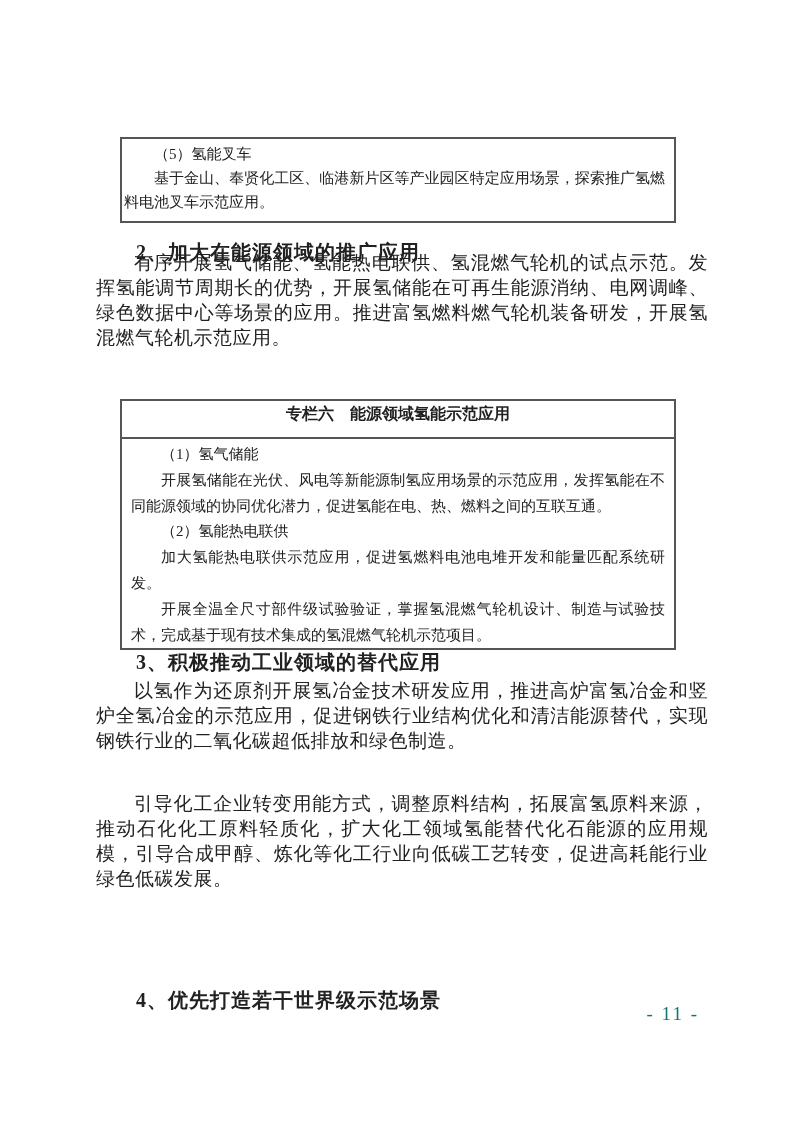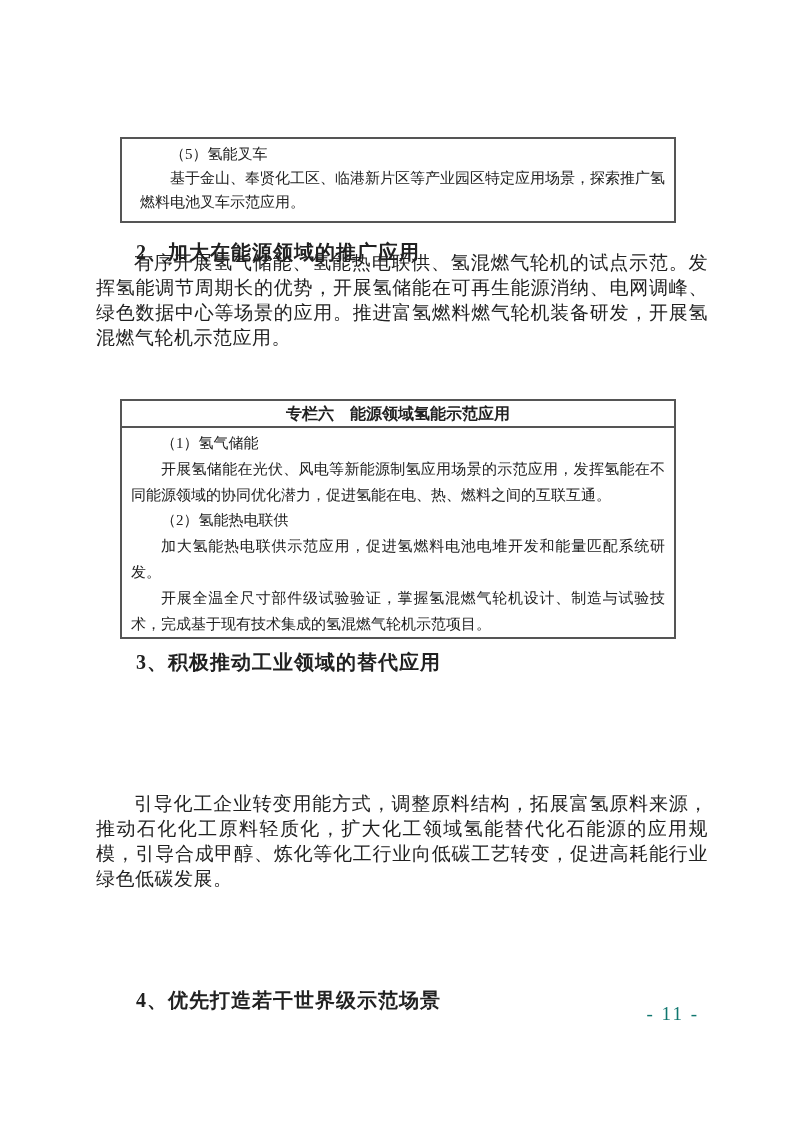--- a/index.html
+++ b/index.html
@@ -16,38 +16,38 @@
   
   .callout {
     position: absolute;
     left: 120px;
     width: 556px;
     box-sizing: border-box;
     border: 2px solid #555555;
     background: #ffffff;
   }
   .callout .c-body {
-    padding: 3px 9px 7px 18px;
+    padding: 3px 9px 7px 2px;
     font-size: 15px;
     line-height: 24px;
     text-align: justify;
   }
   .c-title-line { text-indent: 2em; }
   .c-par { text-indent: 2em; text-align: justify; }
 
   #box-forklift { top: 137px; }
   #box-forklift .c-body { line-height: 24px; }
 
   #box-six { top: 399px; }
   #box-six .c-header {
     text-align: center;
     font-weight: bold;
     font-size: 16px;
     line-height: 22px;
-    padding: 2px 0 1px 0;
+    padding: 2px 0 12px 0;
     border-bottom: 2px solid #555555;
   }
   #box-six .c-body { line-height: 25.8px; padding: 3px 9px 0 9px; }
 
   
   .sub-heading {
     position: absolute;
     left: 96px;
     right: 94px;
     font-size: 20px;
@@ -103,19 +103,20 @@
     <div class="c-body">
       <div class="c-title-line">（1）氢气储能</div>
       <div class="c-par">开展氢储能在光伏、风电等新能源制氢应用场景的示范应用，发挥氢能在不同能源领域的协同优化潜力，促进氢能在电、热、燃料之间的互联互通。</div>
       <div class="c-title-line">（2）氢能热电联供</div>
       <div class="c-par">加大氢能热电联供示范应用，促进氢燃料电池电堆开发和能量匹配系统研发。</div>
       <div class="c-par">开展全温全尺寸部件级试验验证，掌握氢混燃气轮机设计、制造与试验技术，完成基于现有技术集成的氢混燃气轮机示范项目。</div>
     </div>
   </div>
 
   <div class="sub-heading" id="heading-3">3、积极推动工业领域的替代应用</div>
+  <div class="body-par" id="par-steel">以氢作为还原剂开展氢冶金技术研发应用，推进高炉富氢冶金和竖炉全氢冶金的示范应用，促进钢铁行业结构优化和清洁能源替代，实现钢铁行业的二氧化碳超低排放和绿色制造。</div>
   <div class="body-par" id="par-chem">引导化工企业转变用能方式，调整原料结构，拓展富氢原料来源，推动石化化工原料轻质化，扩大化工领域氢能替代化石能源的应用规模，引导合成甲醇、炼化等化工行业向低碳工艺转变，促进高耗能行业绿色低碳发展。</div>
 
   <div class="sub-heading" id="heading-4">4、优先打造若干世界级示范场景</div>
 
   <div class="page-number">- 11 -</div>
 
 </div>
 
 </body></html>

